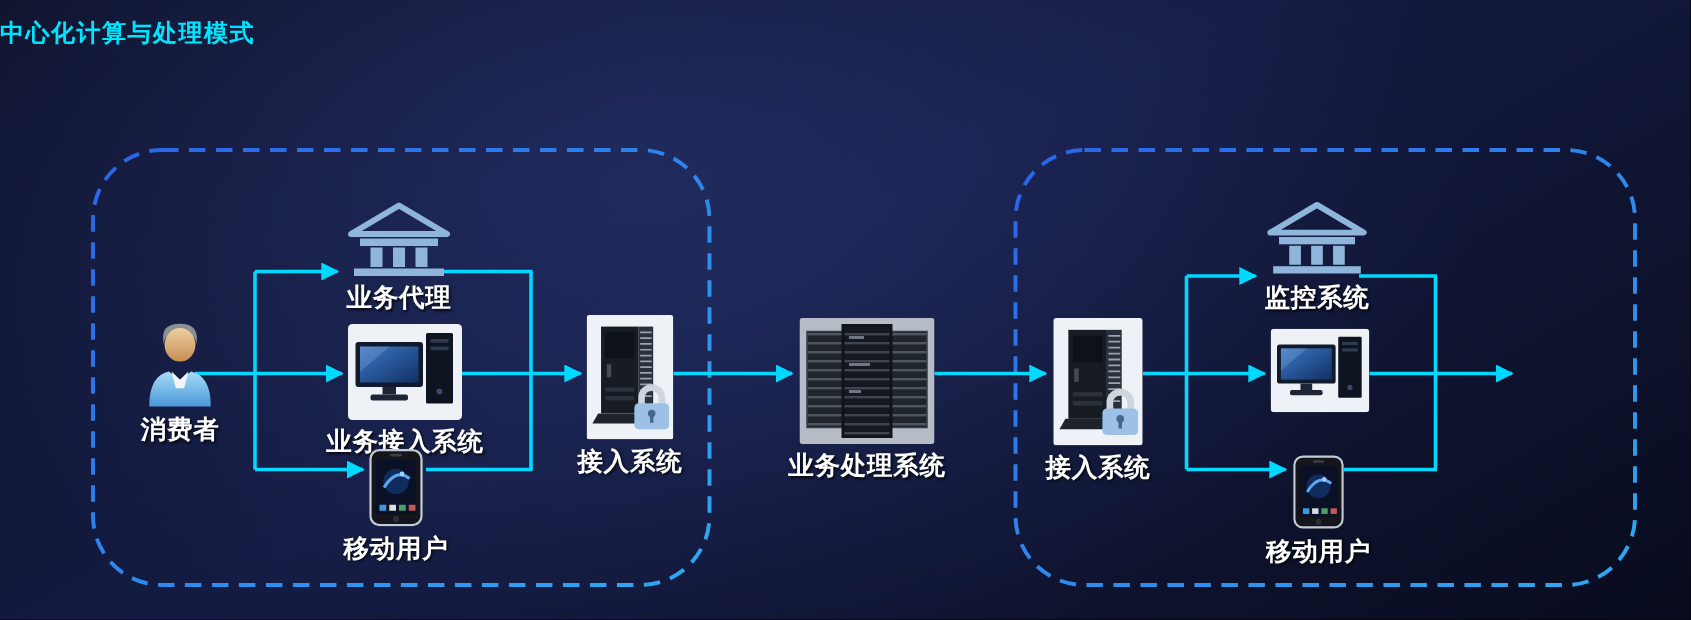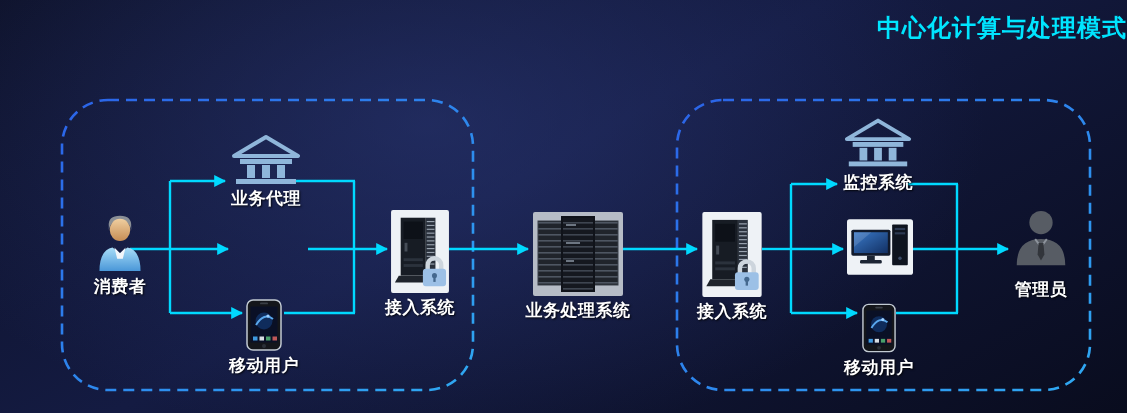--- a/index.html
+++ b/index.html
@@ -4,22 +4,22 @@
 <style>
   html,body{margin:0;padding:0;background:#05070f;}
   #stage{
     position:relative;width:1127px;height:413px;overflow:hidden;
     font-family:"DejaVu Sans","Liberation Sans",sans-serif;
     background:
       radial-gradient(ellipse 900px 520px at 38% 30%, rgba(44,58,122,.55), rgba(0,0,0,0) 62%),
       linear-gradient(150deg,#0d1128 0%,#141b42 45%,#090c1e 100%);
   }
   #title{
-    position:absolute;top:12px;left:0;width:100%;text-align:right;
-    color:#00e5ff;font-size:24px;font-weight:bold;letter-spacing:1px;
+    position:absolute;top:12px;left:0;width:100%;text-align:left;
+    color:#00e5ff;font-size:16px;font-weight:bold;letter-spacing:1px;
   }
   svg.overlay{position:absolute;left:0;top:0;}
   .node{position:absolute;text-align:center;}
   .node .ic{display:block;margin:0 auto;}
   .lbl{
     display:block;margin-top:3px;color:#ffffff;font-size:17px;font-weight:bold;
     letter-spacing:.5px;white-space:nowrap;
     text-shadow:1px 1px 2px rgba(0,0,0,.85);
   }
   .flow{stroke:#00d9ff;stroke-width:2.4;fill:none;}
@@ -186,20 +186,26 @@
     <span class="lbl">消费者</span>
   </div>
 
   <div class="node" style="left:206px;top:134px;width:120px">
     <svg class="ic" width="76" height="50">
         <use href="#ic-bank"></use>
       </svg>
     <span class="lbl">业务代理</span>
   </div>
 
+  <div class="node" style="left:210px;top:216px;width:120px">
+    <svg class="ic" width="76" height="64">
+        <use href="#ic-computer"></use>
+      </svg>
+    <span class="lbl">业务接入系统</span>
+  </div>
 
   <div class="node" style="left:204px;top:299px;width:120px">
     <svg class="ic" width="36" height="52">
         <use href="#ic-phone"></use>
       </svg>
     <span class="lbl">移动用户</span>
   </div>
 
   <div class="node" style="left:364px;top:210px;width:112px">
     <svg class="ic" width="58" height="83">
@@ -215,40 +221,34 @@
     <span class="lbl">业务处理系统</span>
   </div>
 
   <div class="node" style="left:674px;top:212px;width:116px">
     <svg class="ic" width="60" height="85">
         <use href="#ic-server"></use>
       </svg>
     <span class="lbl">接入系统</span>
   </div>
 
-  <div class="node" style="left:818px;top:116px;width:120px">
+  <div class="node" style="left:818px;top:132px;width:120px">
     <svg class="ic" width="74" height="52">
         <use href="#ic-bank"></use>
       </svg>
     <span class="lbl">监控系统</span>
   </div>
 
   <div class="node" style="left:820px;top:219px;width:120px">
     <svg class="ic" width="66" height="56">
         <use href="#ic-computer"></use>
       </svg>
   </div>
 
   <div class="node" style="left:819px;top:303px;width:120px">
     <svg class="ic" width="34" height="50">
         <use href="#ic-phone"></use>
       </svg>
     <span class="lbl">移动用户</span>
   </div>
 
-  <div class="node" style="left:981px;top:209px;width:120px">
-    <svg class="ic" width="56" height="66">
-        <use href="#ic-admin"></use>
-      </svg>
-    <span class="lbl">管理员</span>
-  </div>
 
 </div>
 
 </body></html>

